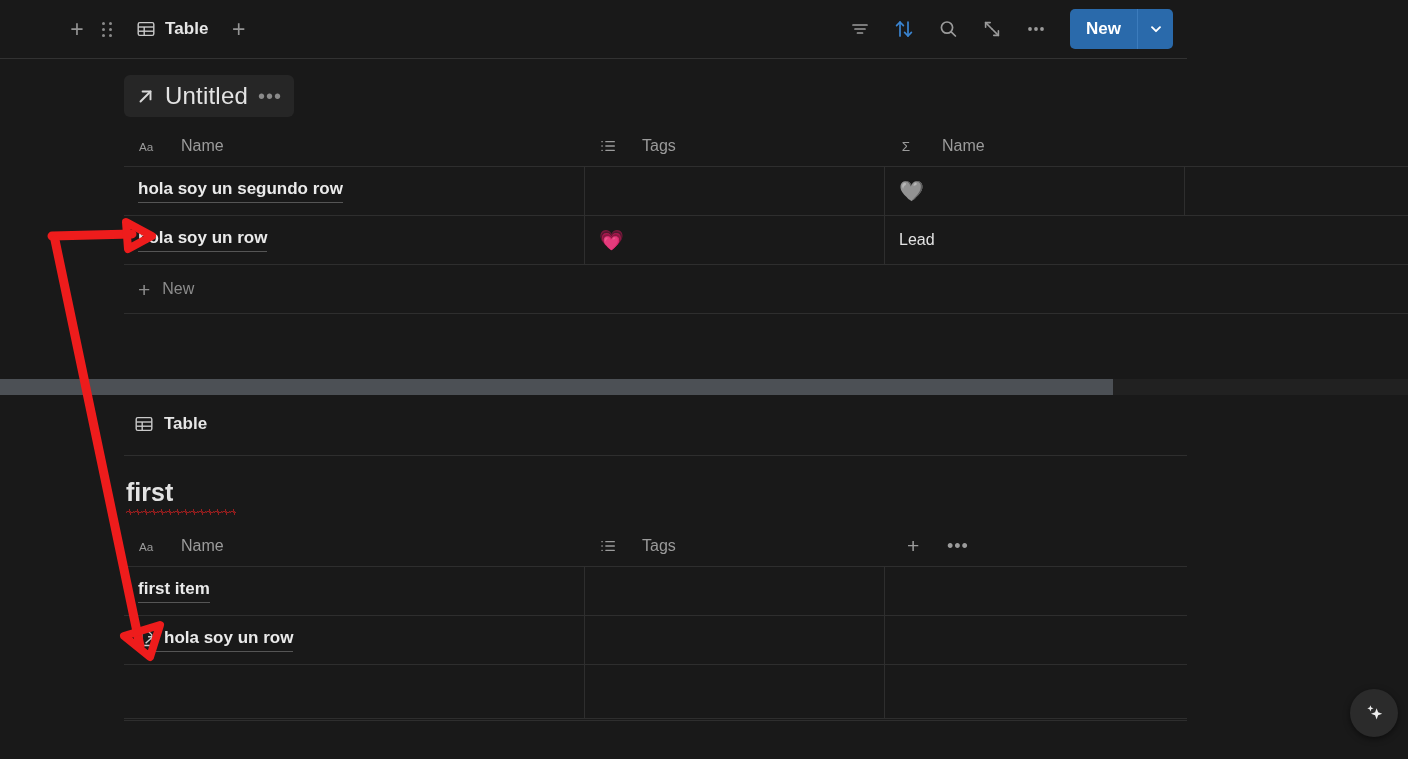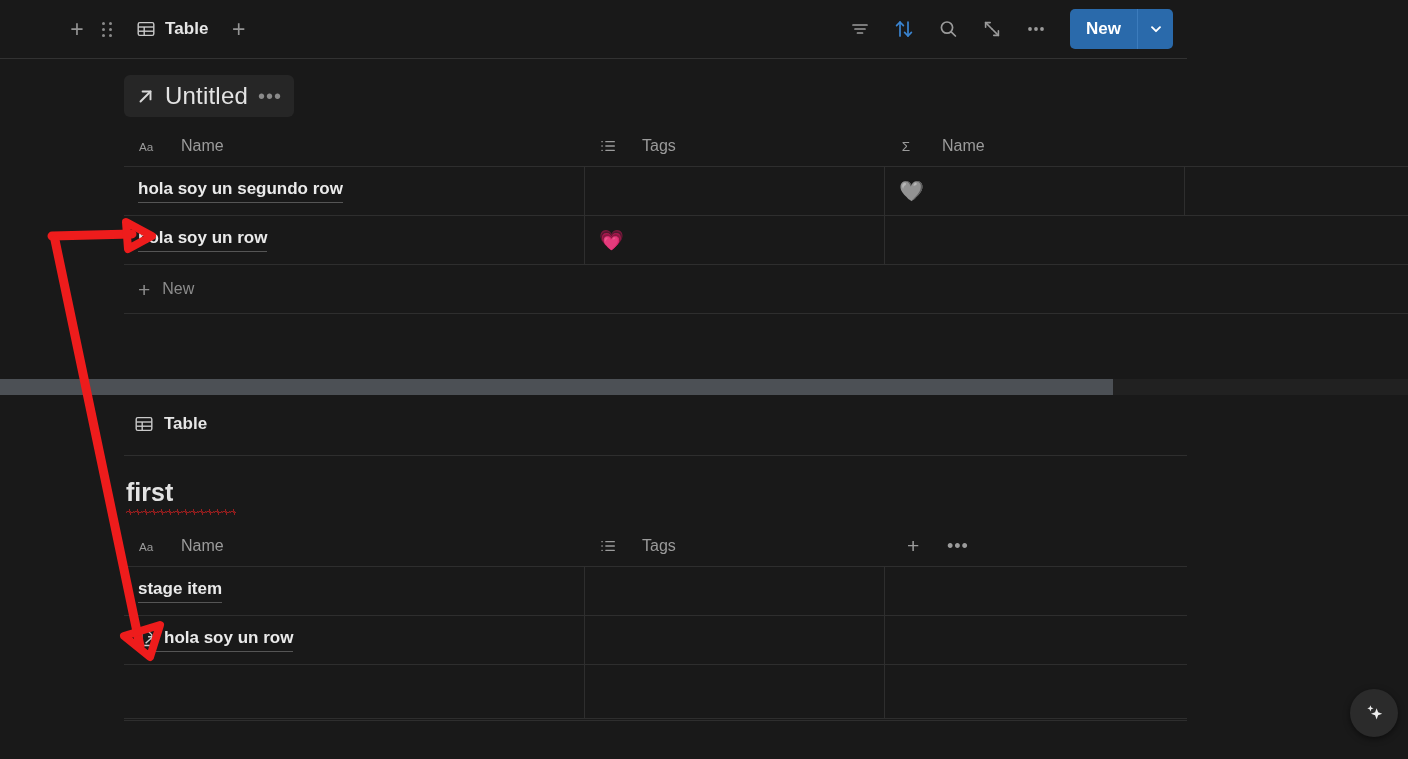--- a/index.html
+++ b/index.html
@@ -285,20 +285,21 @@
       <div class="td last" style="width:223px"></div>
     </div>
 
     <div class="tr">
       <div class="td" style="width:461px">
         <span class="cell-title">hola soy un row</span>
       </div>
       <div class="td" style="width:300px">
         <span class="emoji">💗</span>
       </div>
+      <div class="td last" style="width:223px">Lead</div>
     </div>
 
     <div class="newrow">
       <span class="p">+</span>
       <span>New</span>
     </div>
   </div>
 
   <div class="hscroll-track"></div>
   <div class="hscroll-thumb" style="width:1113px"></div>
@@ -348,21 +349,21 @@
       <div class="th" style="width:60px; padding-left:22px;">
         <span style="font-size:21px; font-weight:300; color:#9b9b9b;">+</span>
       </div>
       <div class="th" style="width:60px; padding-left:2px;">
         <span style="font-size:18px; color:#9b9b9b; letter-spacing:1px; line-height:10px;">•••</span>
       </div>
     </div>
 
     <div class="tr">
       <div class="td" style="width:461px">
-        <span class="cell-title">stage item</span>
+        <span class="cell-title">first item</span>
       </div>
       <div class="td" style="width:300px"></div>
       <div class="td last" style="width:302px"></div>
     </div>
 
     <div class="tr">
       <div class="td" style="width:461px">
         <span class="cell-title">
           <span class="ic">
             <svg width="19" height="19" viewBox="0 0 20 20" fill="none" stroke="#cfcfcf" stroke-width="1.4" stroke-linejoin="round">

